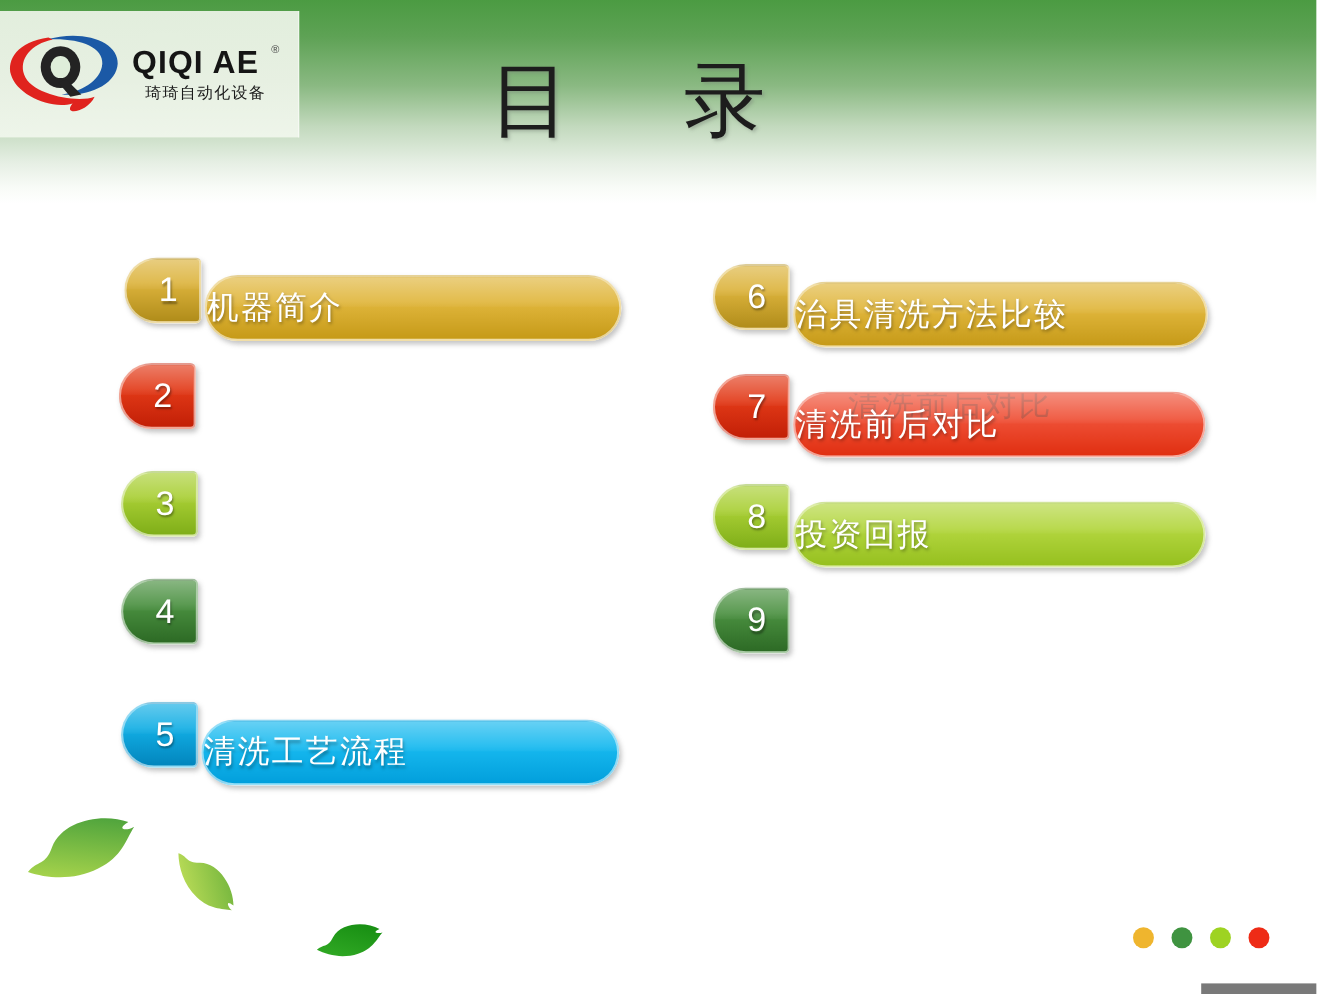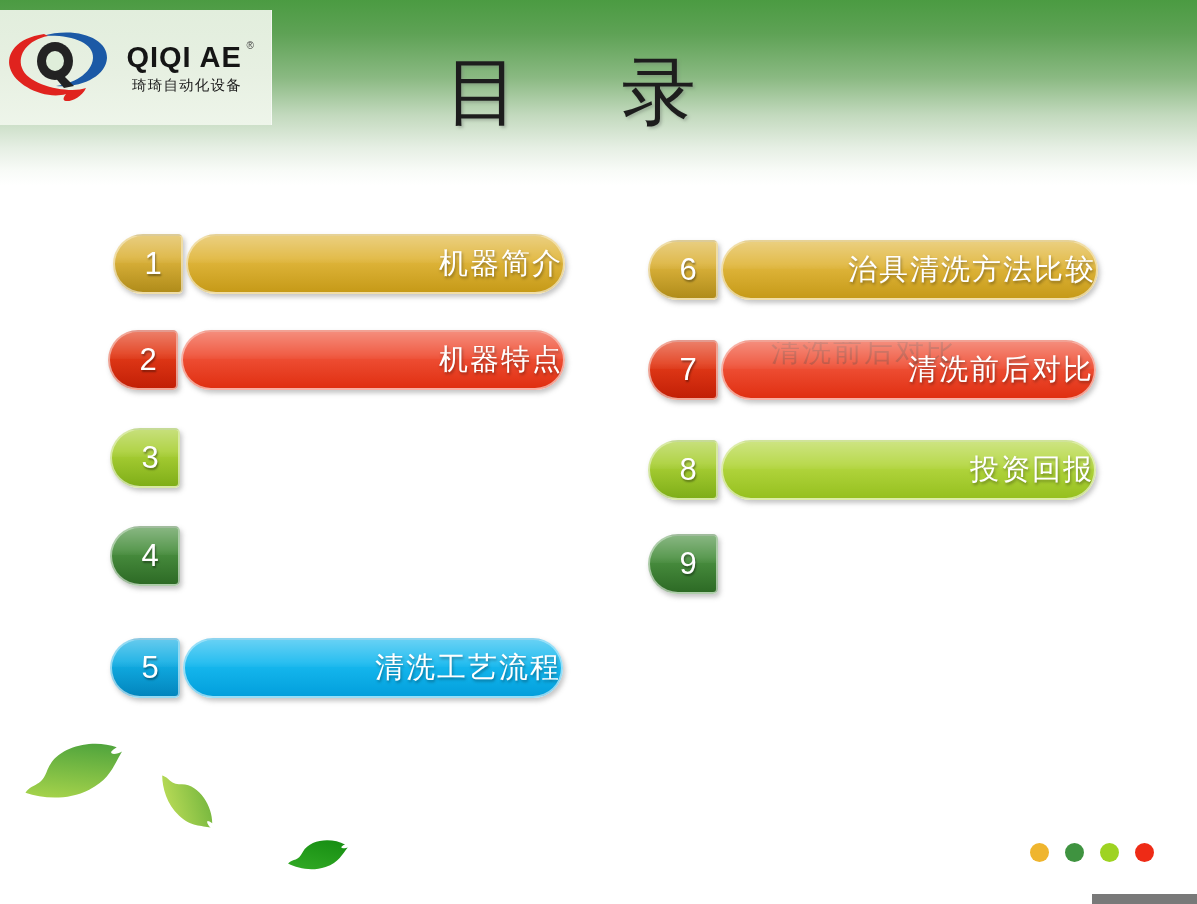--- a/index.html
+++ b/index.html
@@ -69,21 +69,20 @@
     line-height: 1;
   }
 
   .logo-en {
     font-size: 29px;
     font-weight: bold;
     letter-spacing: 1px;
     color: #151515;
     position: relative;
     white-space: nowrap;
-    text-align: right;
   }
   .logo-reg {
     font-size: 10px;
     vertical-align: super;
     position: absolute;
     right: -13px;
     top: -2px;
     color: #444;
     font-weight: normal;
   }
@@ -138,28 +137,28 @@
     color: #ffffff;
     text-shadow: 1px 2px 2px rgba(0,0,0,0.38);
     position: relative;
     z-index: 2;
     padding-left: 10px;
   }
 
   
   .bar {
     position: absolute;
-    top: 0;
+    top: 16px;
     height: 60px;
     border-radius: 30px;
     border: 2px solid rgba(255,255,255,0.55);
     box-shadow: 2px 3px 5px rgba(100,100,100,0.38);
     display: flex;
     align-items: center;
-    justify-content: flex-end;
+    justify-content: flex-start;
     overflow: hidden;
   }
   .bar-label {
     font-family: "Liberation Serif", "DejaVu Serif", serif;
     font-size: 29px;
     letter-spacing: 2px;
     color: #ffffff;
     text-shadow: 1px 2px 3px rgba(0,0,0,0.35);
     position: relative;
     z-index: 2;
@@ -252,23 +251,20 @@
         <div class="cap" style="background: linear-gradient(rgb(220, 179, 60) 0%, rgb(220, 179, 60) 38%, rgb(176, 140, 26) 100%);">
           <span class="cap-num">1</span>
         </div>
         <div class="bar" style="left: 73px; width: 379px; background: linear-gradient(rgb(224, 182, 60) 0%, rgb(224, 182, 60) 40%, rgb(198, 154, 24) 100%);">
           <span class="bar-label">机器简介</span>
         </div>
       </div>
       <div class="toc-item" style="left: 108px; top: 330px; width: 457px;">
         <div class="cap" style="background: linear-gradient(rgb(226, 58, 24) 0%, rgb(226, 58, 24) 38%, rgb(194, 31, 6) 100%);">
           <span class="cap-num">2</span>
-        </div>
-        <div class="bar" style="left: 73px; width: 384px; background: linear-gradient(rgb(239, 81, 55) 0%, rgb(239, 81, 55) 40%, rgb(224, 47, 17) 100%);">
-          <span class="bar-label">机器特点</span>
         </div>
       </div>
       <div class="toc-item" style="left: 110px; top: 428px; width: 454px;">
         <div class="cap" style="background: linear-gradient(rgb(169, 207, 53) 0%, rgb(169, 207, 53) 38%, rgb(127, 174, 24) 100%);">
           <span class="cap-num">3</span>
         </div>
       </div>
       <div class="toc-item" style="left: 110px; top: 526px; width: 458px;">
         <div class="cap" style="background: linear-gradient(rgb(74, 144, 64) 0%, rgb(74, 144, 64) 38%, rgb(45, 106, 37) 100%);">
           <span class="cap-num">4</span>

